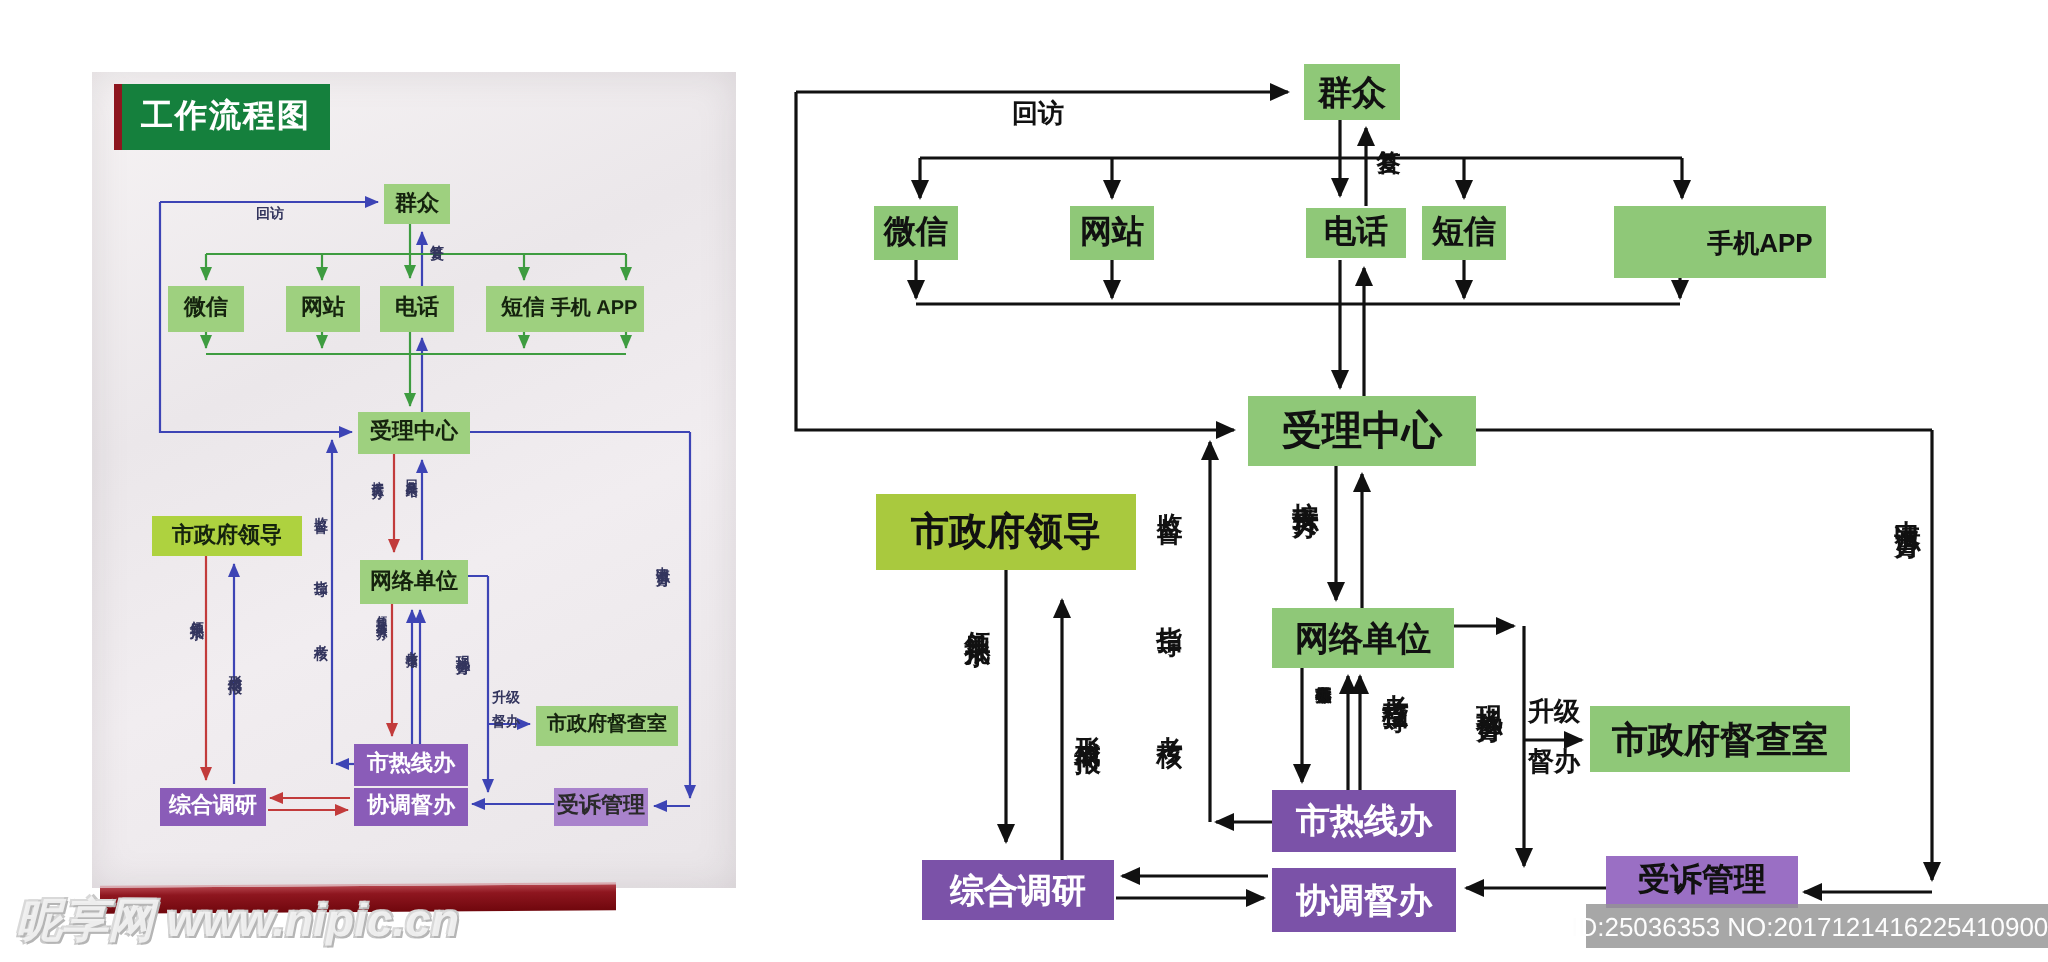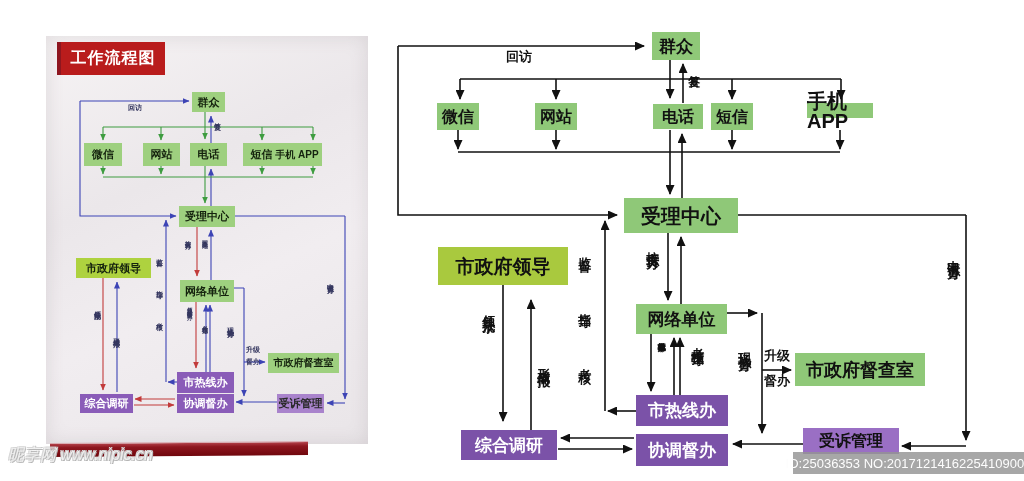--- a/index.html
+++ b/index.html
@@ -6,21 +6,21 @@
   body{font-family:"Liberation Sans","DejaVu Sans",sans-serif;}
   #stage{position:relative;width:1024px;height:481px;background:#ffffff;overflow:hidden;}
 
   
   #poster{position:absolute;left:46px;top:36px;width:322px;height:408px;
     background:linear-gradient(155deg,#f6f3f4 0%,#ebe7ea 35%,#f1edf0 60%,#e9e5e8 100%);
     box-shadow:inset 0 0 18px rgba(120,110,115,.18);}
   #poster-band{position:absolute;left:50px;top:442px;width:258px;height:13px;
     background:linear-gradient(180deg,#b24049 0%,#8e161f 30%,#70070d 100%);
     border-top:1px solid #d9aab0;transform:skewY(-.4deg);}
-  .banner{position:absolute;left:57px;top:42px;width:104px;height:33px;background:#b91c1c;
+  .banner{position:absolute;left:57px;top:42px;width:104px;height:33px;background:#15803d;
     border-left:4px solid #8e161f;display:flex;align-items:center;justify-content:center;
     color:#fff;font-weight:bold;font-size:16px;letter-spacing:1px;}
 
   .pnode{position:absolute;display:flex;align-items:center;justify-content:center;
     font-weight:bold;font-size:11px;color:#15230e;line-height:1;}
   .pg{background:#9ed07f;}
   .pl{background:#aed23f;}
   .pp{background:#8a5cb8;color:#fff;}
   .pp2{background:#a983cc;color:#2a2a2a;}
 
@@ -36,21 +36,21 @@
   .gp{background:#7b52a8;color:#fff;}
   .gp2{background:#9a6fc4;color:#111;}
 
   .glab{position:absolute;font-size:13px;font-weight:bold;color:#111;line-height:1.1;white-space:nowrap;}
   .glab.v{writing-mode:vertical-rl;text-orientation:upright;letter-spacing:2px;white-space:normal;}
   .glab.tiny{font-size:8px;letter-spacing:0;}
 
   svg.lines{position:absolute;left:0;top:0;pointer-events:none;}
 
   
-  #wm-site{position:absolute;left:8px;top:445px;font-size:16px;font-weight:normal;font-style:italic;
+  #wm-site{position:absolute;left:8px;top:445px;font-size:23px;font-weight:bold;font-style:italic;
     color:rgba(242,242,242,.92);
     text-shadow:1px 1px 0 #b5b5b5,-1px -1px 0 #d9d9d9,1px -1px 0 #c8c8c8,-1px 1px 0 #c8c8c8;}
   #wm-idbar{position:absolute;left:793px;top:452px;width:231px;height:22px;
     background:rgba(148,148,148,.82);color:#fdfdfd;font-size:13px;
     display:flex;align-items:center;justify-content:center;white-space:nowrap;}
 </style>
 </head>
 <body>
 
 <div id="stage">
@@ -181,21 +181,21 @@
   <div class="plab v" style="left:226px;top:322px;">现场督办</div>
   <div class="plab" style="left:246px;top:346px;">升级</div>
   <div class="plab" style="left:246px;top:358px;">督办</div>
   <div class="plab v" style="left:326px;top:278px;">申请督办</div>
 
   <div class="gnode gg" style="left:652px;top:32px;width:48px;height:28px;font-size:17px;">群众</div>
   <div class="gnode gg" style="left:437px;top:103px;width:42px;height:27px;font-size:16px;">微信</div>
   <div class="gnode gg" style="left:535px;top:103px;width:42px;height:27px;font-size:16px;">网站</div>
   <div class="gnode gg" style="left:653px;top:104px;width:50px;height:25px;font-size:16px;">电话</div>
   <div class="gnode gg" style="left:711px;top:103px;width:42px;height:27px;font-size:16px;">短信</div>
-  <div class="gnode gg" style="left:807px;top:103px;width:66px;height:15px;font-size:20px;">手机APP</div>
+  <div class="gnode gg" style="left:807px;top:103px;width:66px;height:36px;font-size:13px;padding-left:40px;">手机APP</div>
   <div class="gnode gg" style="left:624px;top:198px;width:114px;height:35px;font-size:20px;">受理中心</div>
   <div class="gnode gl" style="left:438px;top:247px;width:130px;height:38px;font-size:19px;">市政府领导</div>
   <div class="gnode gg" style="left:636px;top:304px;width:91px;height:30px;font-size:17px;">网络单位</div>
   <div class="gnode gg" style="left:795px;top:353px;width:130px;height:33px;font-size:18px;">市政府督查室</div>
   <div class="gnode gp" style="left:636px;top:395px;width:92px;height:31px;font-size:17px;">市热线办</div>
   <div class="gnode gp" style="left:636px;top:434px;width:92px;height:32px;font-size:17px;">协调督办</div>
   <div class="gnode gp" style="left:461px;top:430px;width:96px;height:30px;font-size:17px;">综合调研</div>
   <div class="gnode gp2" style="left:803px;top:428px;width:96px;height:26px;font-size:16px;">受诉管理</div>
 
   <div class="glab" style="left:506px;top:50px;">回访</div>

